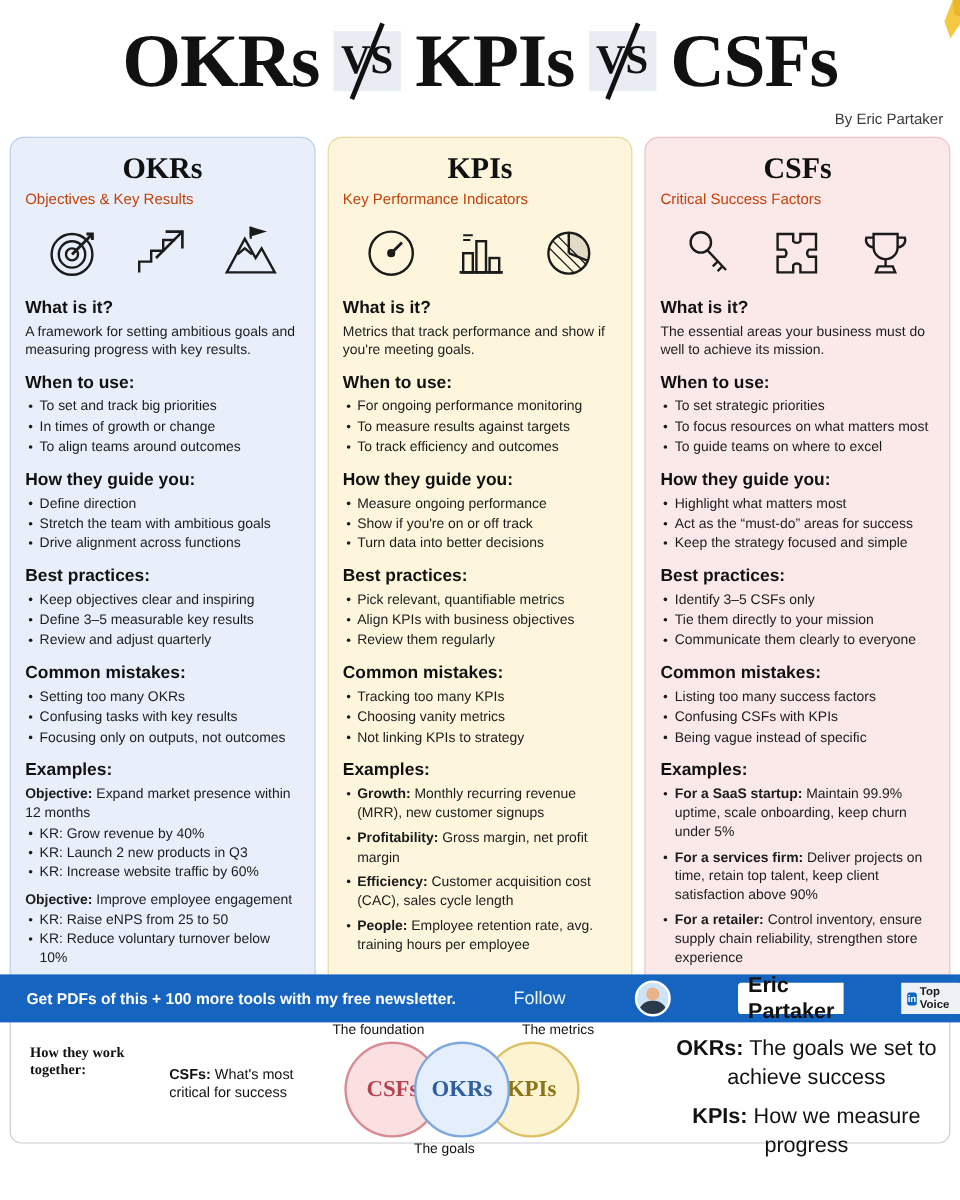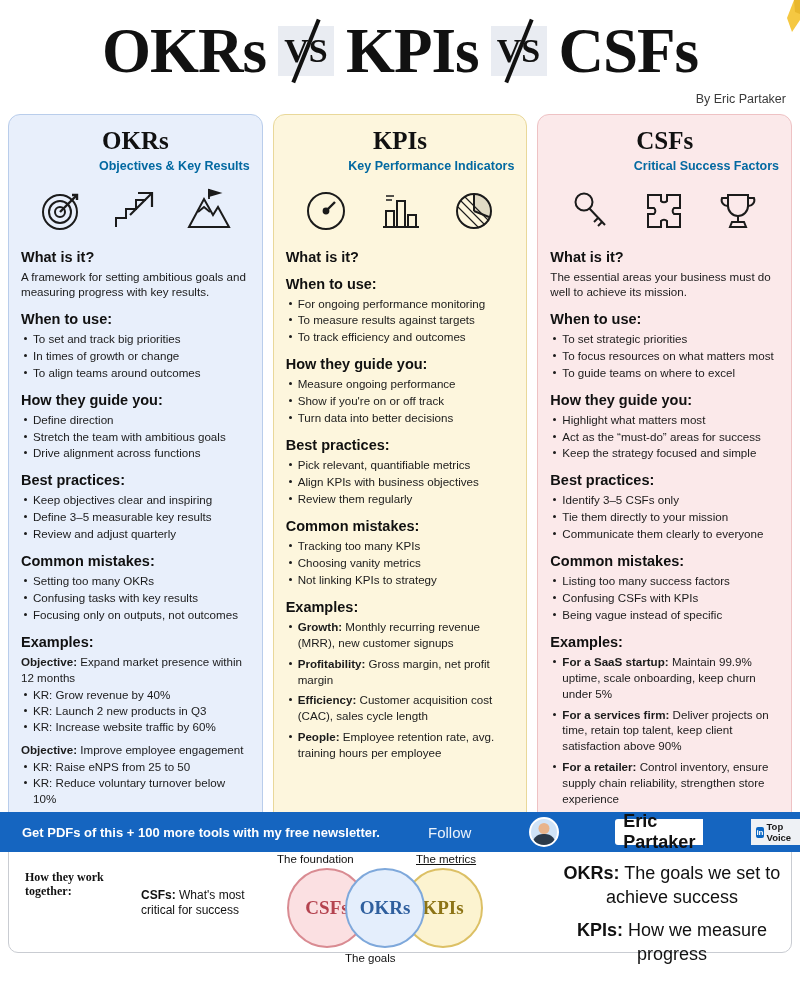--- a/index.html
+++ b/index.html
@@ -78,24 +78,24 @@
 
   .col-title {
     font-family: "Liberation Serif", serif;
     font-weight: 700;
     font-size: 25px;
     text-align: center;
     color: #111;
     line-height: 1.1;
   }
   .col-sub {
-    text-align: right;
-    font-weight: 700;
+    text-align: left;
+    font-weight: 400;
     font-size: 12.5px;
-    color: #0369a1;
+    color: #c2410c;
     margin-top: 4px;
   }
   .icon-row {
     display: flex; justify-content: space-around; align-items: center;
     margin: 10px 4px 12px;
     height: 54px;
   }
   .icon-row svg { display: block; }
 
   .sec { margin-bottom: 11px; }
@@ -196,21 +196,21 @@
     font-family: "Liberation Serif", serif;
     font-weight: 700;
     font-size: 19px;
     top: 14px;
   }
   .c-csf { left: 10px; background: #fbe0e2; border: 2px solid #d98b92; color: #b4434f; }
   .c-okr { left: 68px; background: #e4eefc; border: 2px solid #7ea8db; color: #2f5f9e; }
   .c-kpi { left: 126px; background: #fcf3d0; border: 2px solid #dcc065; color: #8d7416; }
   .lbl { position: absolute; font-size: 11.5px; color: #111; }
   .lbl-foundation { left: 0px; top: -1px; }
-  .lbl-metrics { left: 139px; top: -1px; text-decoration: underline; }
+  .lbl-metrics { left: 158px; top: -1px; }
   .lbl-goals { left: 68px; top: 98px; }
   .fb-right {
     position: absolute;
     left: 548px; top: 20px;
     width: 230px;
     font-size: 18px;
     line-height: 1.33;
     color: #111;
     text-align: center;
   }
@@ -425,20 +425,21 @@
             <path d="M23 24 L23 7 A17 17 0 0 1 38 30 Z" fill="#1b1b1b" opacity="0.12"></path>
             <path d="M23 24 L38 30"></path>
             <path d="M23 24 L23 7"></path>
             <path d="M10 14 L34 38 M14 10 L38 34 M7 20 L28 41" stroke-width="1.1"></path>
           </svg>
         </span>
       </div>
 
       <div class="sec">
         <div class="sec-h">What is it?</div>
+        <div class="sec-p">Metrics that track performance and show if you're meeting goals.</div>
       </div>
       <div class="sec">
         <div class="sec-h">When to use:</div>
         <ul class="sec-list">
           <li>For ongoing performance monitoring</li>
           <li>To measure results against targets</li>
           <li>To track efficiency and outcomes</li>
         </ul>
       </div>
       <div class="sec">

